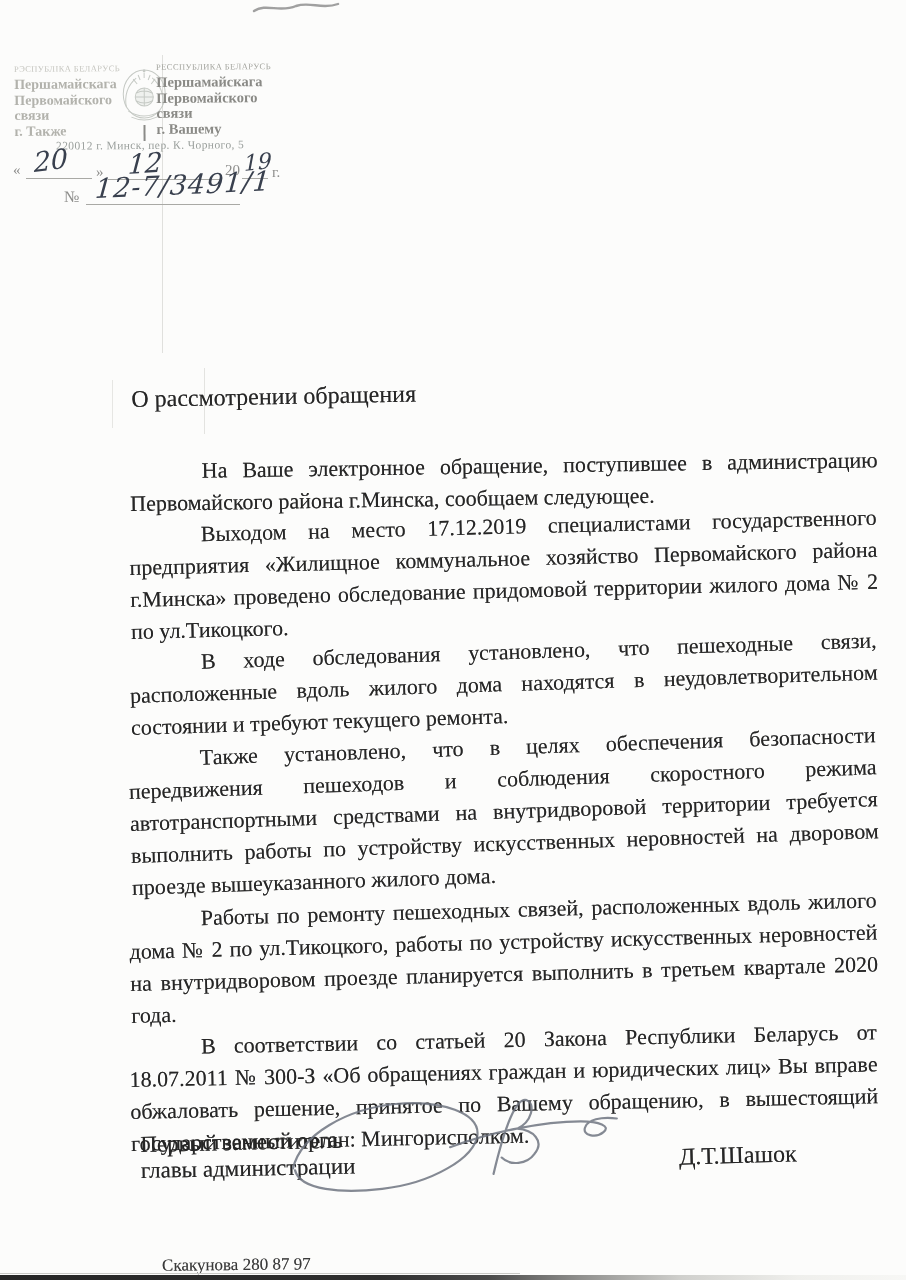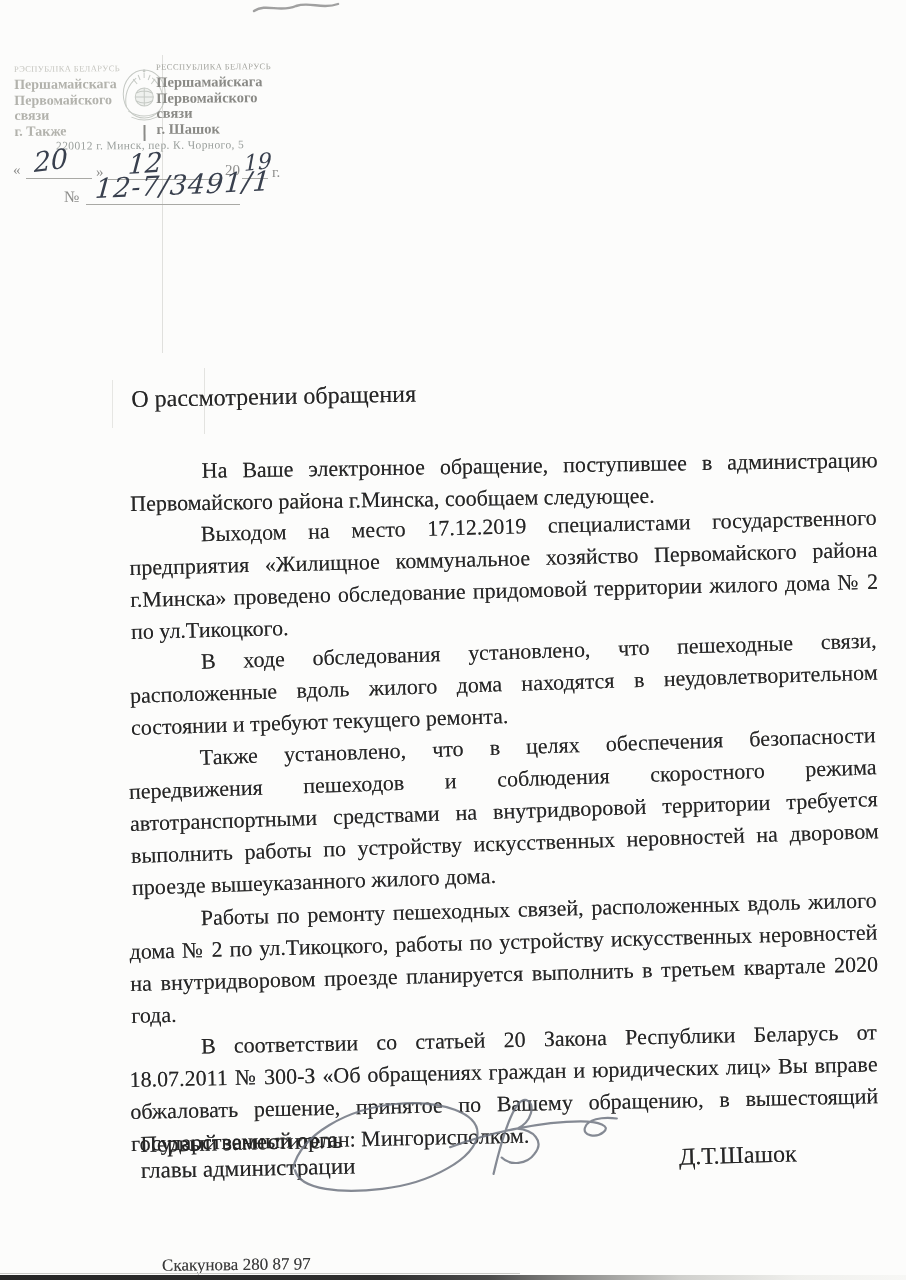--- a/index.html
+++ b/index.html
@@ -124,21 +124,21 @@
       </g>
       <circle cx="26" cy="4" r="1.4" fill="#c6cac5"></circle>
     </svg>
     <div class="emblem-dash"></div>
 
     <div class="lh-col lh-right">
       <div class="lh-country">РЕССПУБЛИКА БЕЛАРУСЬ</div>
       <div class="lh-org">Першамайскага</div>
       <div class="lh-org">Первомайского</div>
       <div class="lh-org">связи</div>
-      <div class="lh-org">г. Шашок</div>
+      <div class="lh-org">г. Вашему</div>
     </div>
 
     <div class="lh-address">220012 г. Минск, пер. К. Чорного, 5</div>
   </div>
 
   <div class="reference">
     <span class="ref-print" style="left:13px;top:17px;">«</span>
     <span class="hand hand-day">20</span>
     <div class="ref-line" style="left:26px;top:33px;width:66px;"></div>
     <span class="ref-print" style="left:96px;top:19px;">»</span>

